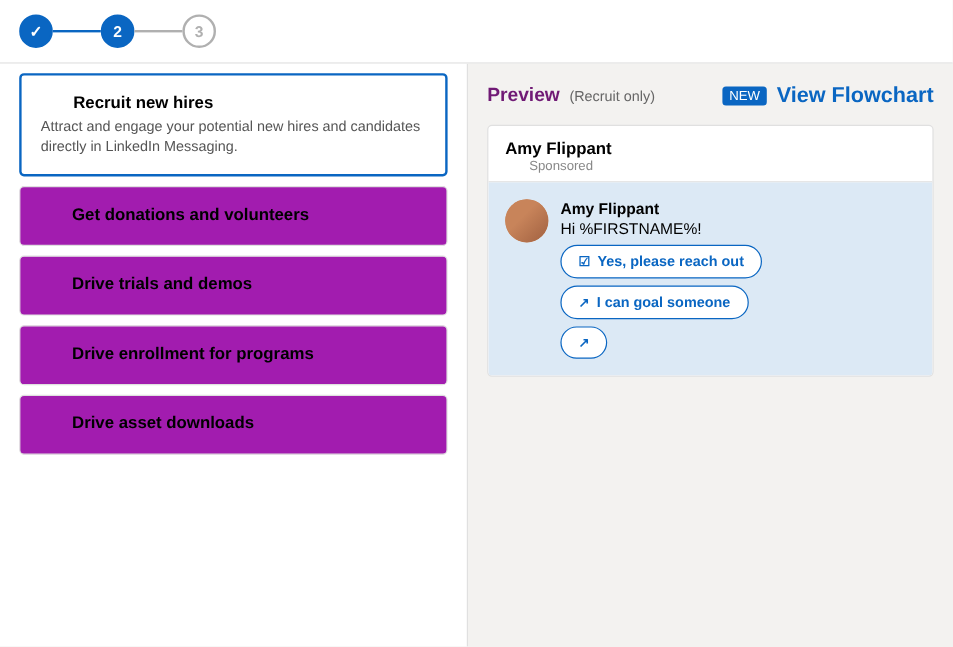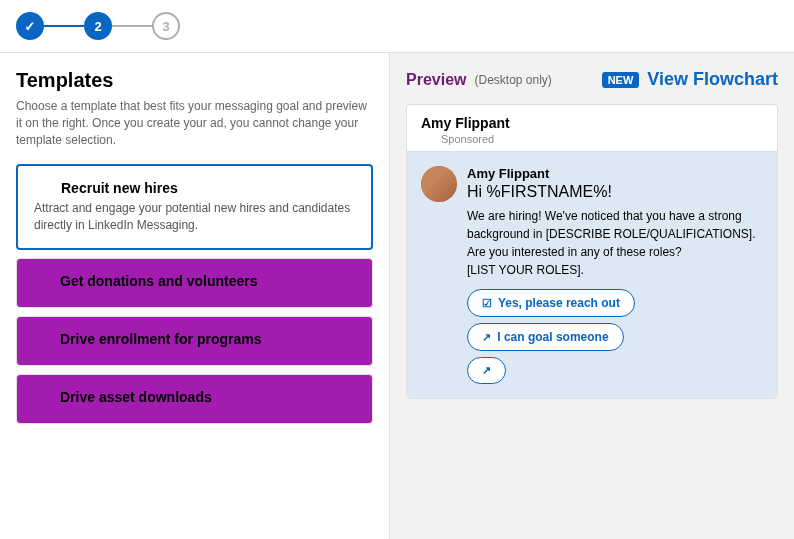--- a/index.html
+++ b/index.html
@@ -136,21 +136,21 @@
       color: #701a75;
     }
     .preview-subtitle {
       font-size: 12px;
       color: #666;
     }
     .new-badge {
       background: #0a66c2;
       color: #fff;
       font-size: 11px;
-      font-weight: 700;
+      font-weight: 400;
       padding: 2px 6px;
       border-radius: 3px;
       margin-left: auto;
     }
     .view-flowchart-link {
       font-size: 18px;
       color: #0a66c2;
       font-weight: 600;
       text-decoration: none;
       cursor: pointer;
@@ -202,21 +202,21 @@
     .preview-message-content {
       flex: 1;
     }
     .preview-message-name {
       font-size: 13px;
       font-weight: 700;
       color: #000;
       margin-bottom: 2px;
     }
     .preview-message-greeting {
-      font-size: 16px;
+      font-size: 13px;
       color: #000;
       margin-bottom: 6px;
     }
     .preview-message-body {
       font-size: 12px;
       color: #000;
       line-height: 1.5;
       margin-bottom: 10px;
     }
     .preview-cta-buttons {
@@ -253,72 +253,70 @@
   <div class="step-circle done">✓</div>
   <div class="step-line"></div>
   <div class="step-circle active">2</div>
   <div class="step-line inactive"></div>
   <div class="step-circle inactive">3</div>
 </div>
 
 <div class="main-layout">
 
   <div class="left-panel">
-    <div class="left-panel-header">
-      <h2>Templates</h2>
-      <p>Choose a template that best fits your messaging goal and preview it on the right. Once you create your ad, you cannot change your template selection.</p>
-    </div>
 
     <div class="template-list">
 
       <div class="template-item selected">
         <div class="template-item-title">Recruit new hires</div>
         <div class="template-item-desc">Attract and engage your potential new hires and candidates directly in LinkedIn Messaging.</div>
       </div>
 
       <div class="template-item">
         <div class="template-item-title">Get donations and volunteers</div>
       </div>
 
 
+      <div class="template-item">
+        <div class="template-item-title">Drive trials and demos</div>
+      </div>
 
       <div class="template-item">
         <div class="template-item-title">Drive enrollment for programs</div>
       </div>
 
       <div class="template-item">
         <div class="template-item-title">Drive asset downloads</div>
       </div>
 
     </div>
   </div>
 
   <div class="right-panel">
 
     <div class="preview-header">
       <span class="preview-title">Preview</span>
-      <span class="preview-subtitle">(Desktop only)</span>
+      <span class="preview-subtitle">(Recruit only)</span>
       <span class="new-badge">NEW</span>
       <span class="view-flowchart-link">View Flowchart</span>
     </div>
 
     <div class="preview-card">
       <div class="preview-card-header">
         <div class="preview-card-name">Amy Flippant</div>
         <div class="preview-card-sponsored">Sponsored</div>
       </div>
       <div class="preview-card-body">
         <div class="preview-message">
           <div class="preview-avatar">
             <div class="preview-avatar-inner"></div>
           </div>
           <div class="preview-message-content">
             <div class="preview-message-name">Amy Flippant</div>
             <div class="preview-message-greeting">Hi %FIRSTNAME%!</div>
-            <div class="preview-message-body">We are hiring! We've noticed that you have a strong background in [DESCRIBE ROLE/QUALIFICATIONS]. Are you interested in any of these roles?<br>[LIST YOUR ROLES].</div>
             <div class="preview-cta-buttons">
               <button class="preview-cta-btn">
                 <span class="cta-icon">☑</span>
                 <span>Yes, please reach out</span>
               </button>
               <button class="preview-cta-btn">
                 <span class="cta-icon">↗</span>
                 <span>I can goal someone</span>
               </button>
               <button class="preview-cta-btn">

